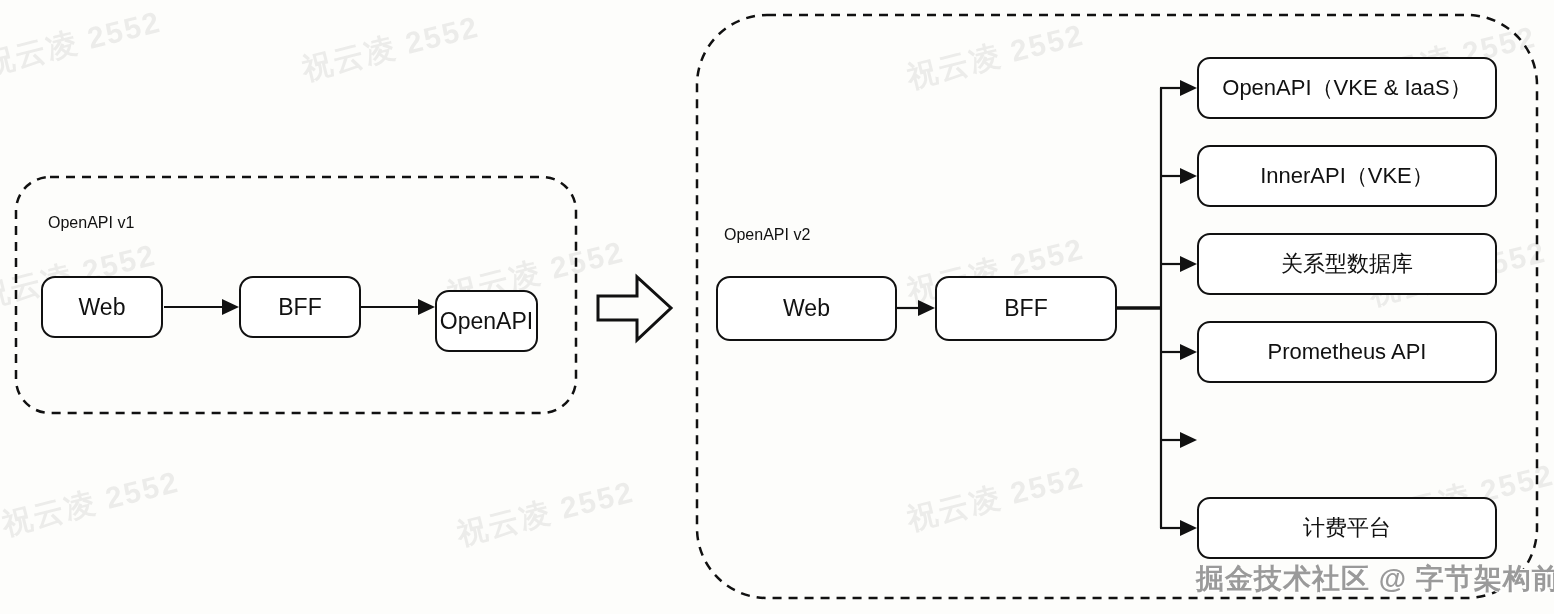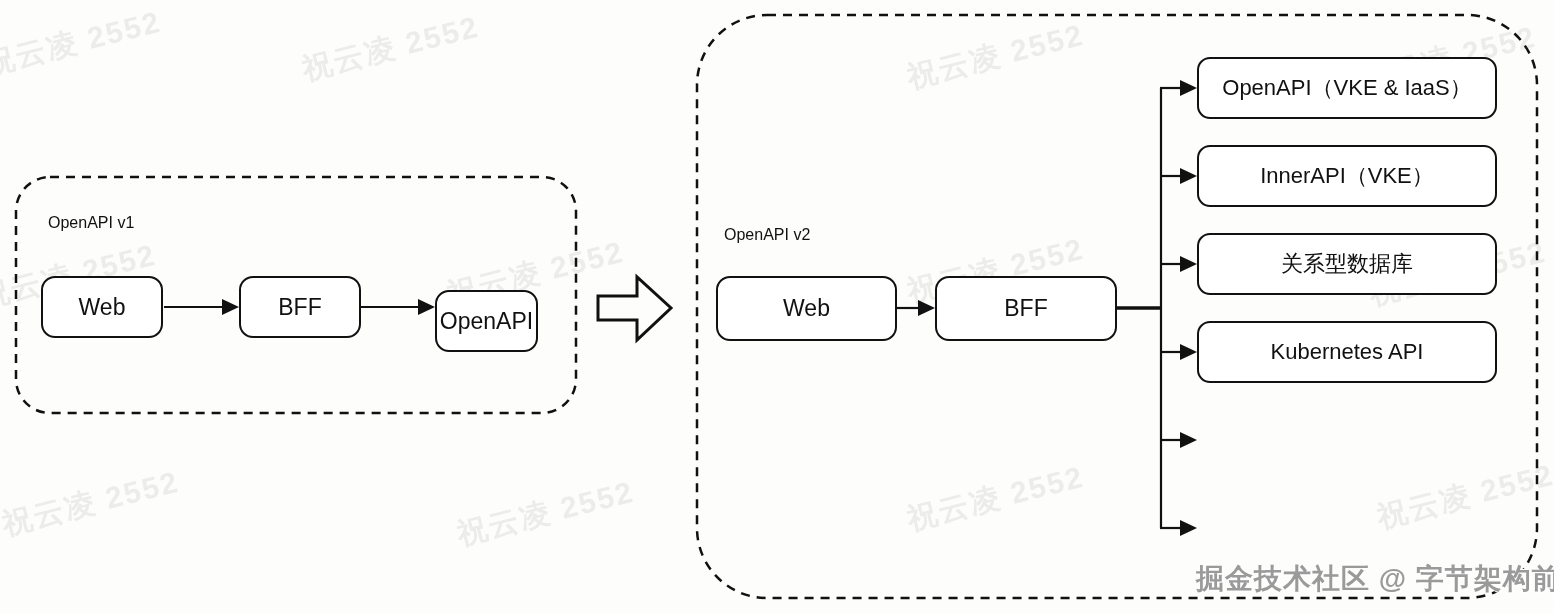--- a/index.html
+++ b/index.html
@@ -122,17 +122,18 @@
   <div class="node" style="left:41px;top:276px;width:122px;height:62px">Web</div>
   <div class="node" style="left:239px;top:276px;width:122px;height:62px">BFF</div>
   <div class="node" style="left:435px;top:290px;width:103px;height:62px">OpenAPI</div>
 
   <div class="node" style="left:716px;top:276px;width:181px;height:65px">Web</div>
   <div class="node" style="left:935px;top:276px;width:182px;height:65px">BFF</div>
 
   <div class="node small" style="left:1197px;top:57px;width:300px;height:62px">OpenAPI（VKE &amp; IaaS）</div>
   <div class="node small" style="left:1197px;top:233px;width:300px;height:62px">关系型数据库</div>
   <div class="node small" style="left:1197px;top:145px;width:300px;height:62px">InnerAPI（VKE）</div>
-  <div class="node small" style="left:1197px;top:321px;width:300px;height:62px">Kubernetes API</div>
+  <div class="node small" style="left:1197px;top:321px;width:300px;height:62px">Prometheus API</div>
+  <div class="node small" style="left:1197px;top:497px;width:300px;height:62px">计费平台</div>
 
   <div class="attribution" style="left:1196px;top:560px">掘金技术社区 @ 字节架构前端</div>
 
 </div>
 
 </body></html>

